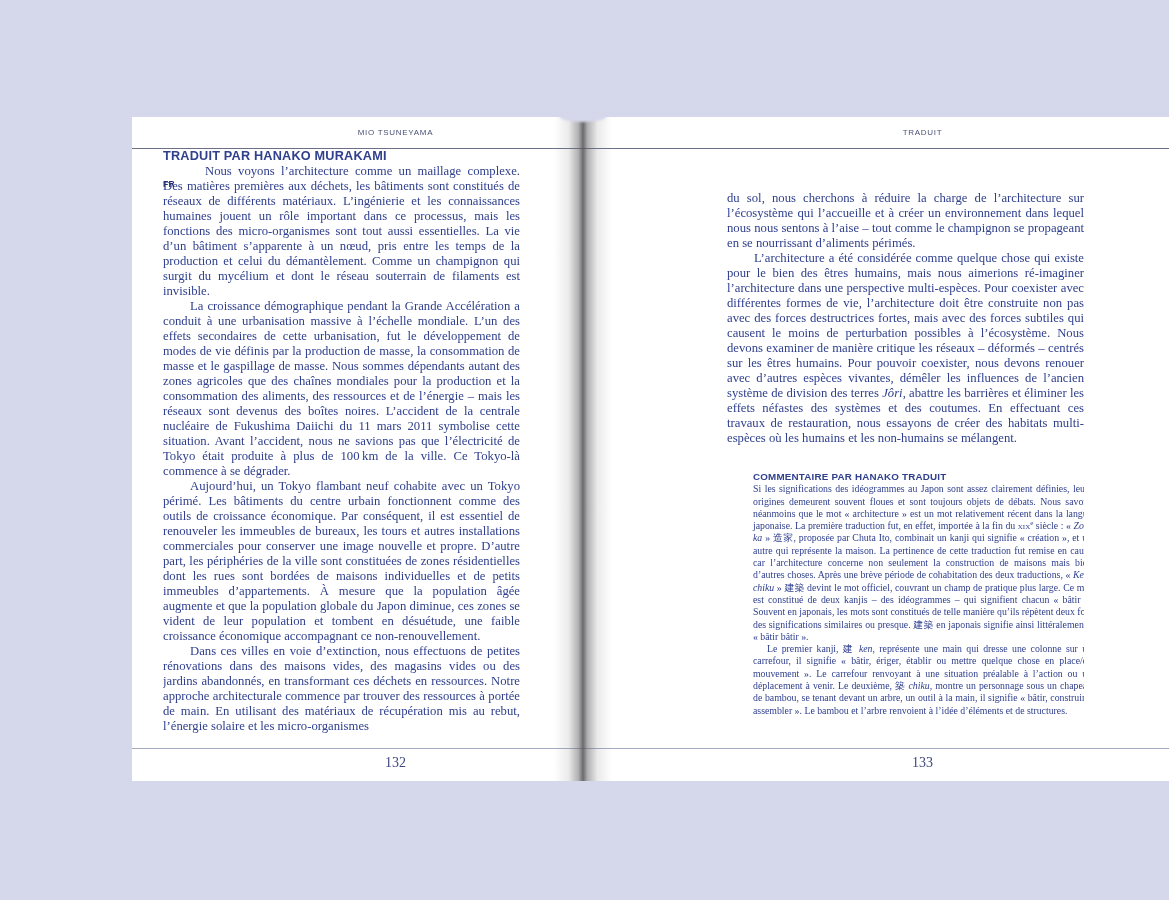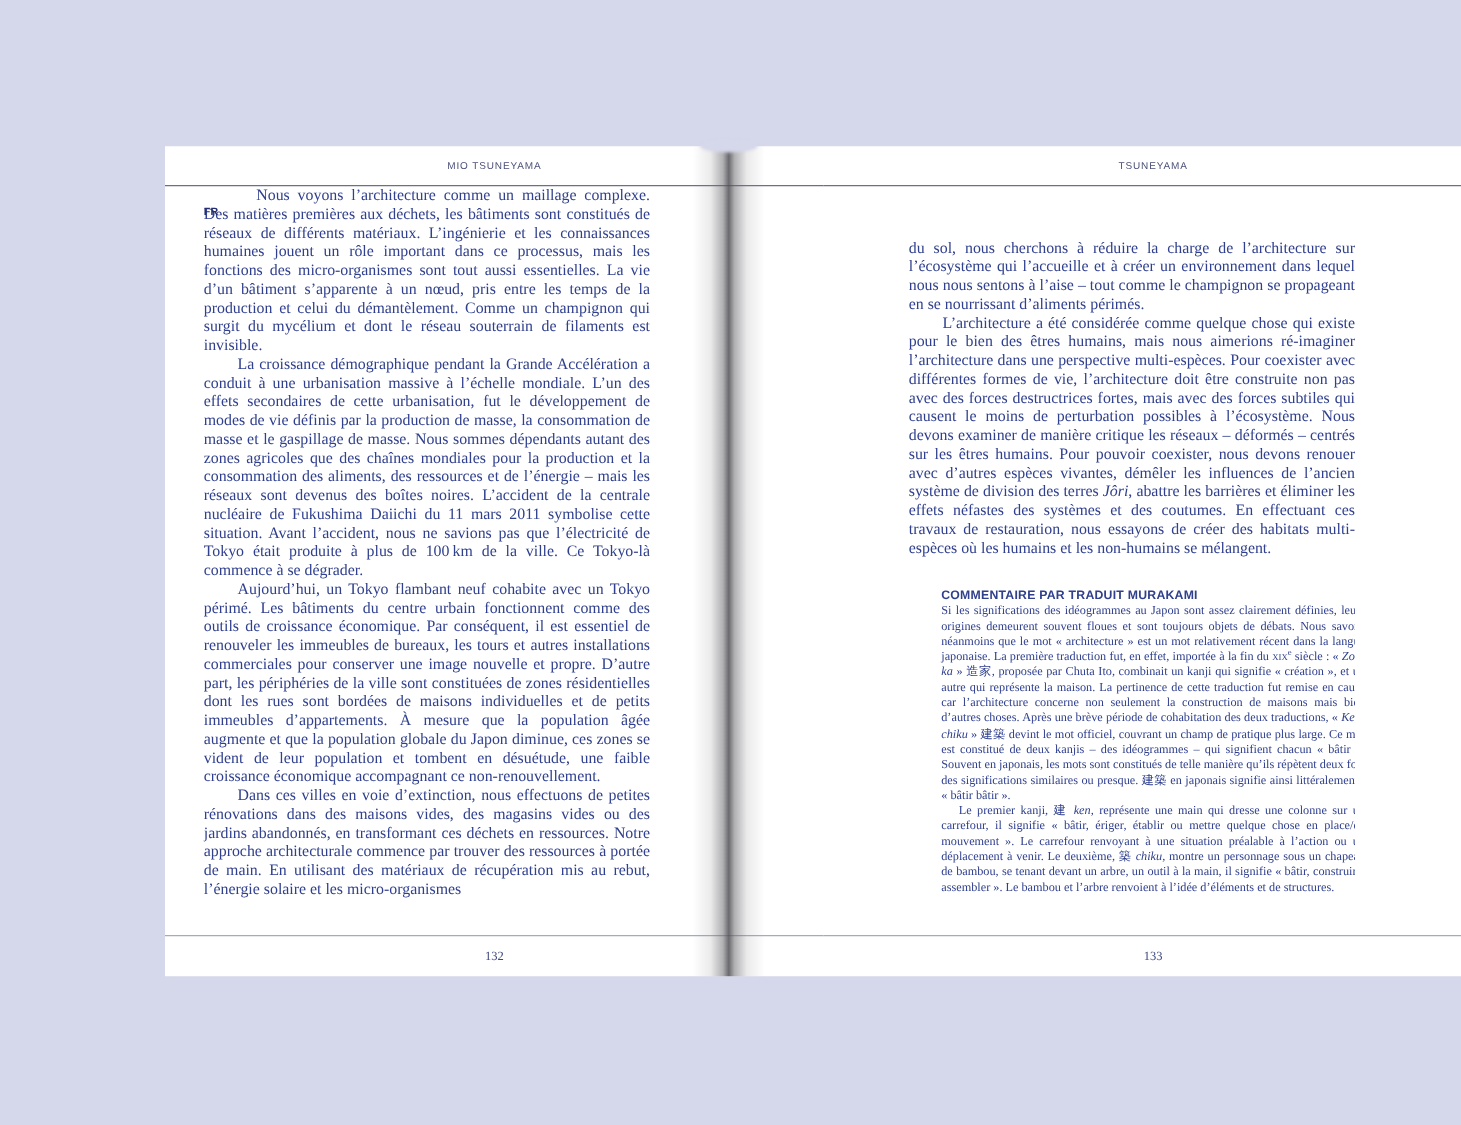--- a/index.html
+++ b/index.html
@@ -32,21 +32,21 @@
   .commentary{margin-left:26px;margin-right:-8px;margin-top:25px;}
   .comm-head{font-size:8.5px;margin-bottom:6px;}
   .commentary p{margin:0;text-align:justify;font-size:9.8px;line-height:12.3px;color:#30408d;}
   .commentary p.indent{text-indent:14px;}
   .commentary i{font-style:italic;}
   .sc{font-variant:small-caps;}
   sup{font-size:7px;line-height:0;}
 
   .foot-rule{position:absolute;left:0;bottom:32px;width:100%;border-top:1px solid #a6aac0;}
   .page-number{position:absolute;left:0;bottom:10px;width:100%;text-align:center;
-               font-size:10px;color:#3d4780;}
+               font-size:14px;color:#3d4780;}
 
   .spine{position:absolute;left:422px;top:0;width:58px;height:100%;pointer-events:none;
          background:linear-gradient(to right,
            rgba(128,128,132,0) 0%,
            rgba(128,128,132,0.16) 25%,
            rgba(104,104,109,0.52) 42%,
            rgba(80,80,85,0.85) 50%,
            rgba(104,104,109,0.52) 58%,
            rgba(128,128,132,0.16) 75%,
            rgba(128,128,132,0) 100%);}
@@ -57,40 +57,41 @@
 <body>
 
 <div class="canvas">
   <div class="spread">
 
     <div class="page">
       <div class="head-band">
         <span class="running-head">MIO TSUNEYAMA</span>
       </div>
       <div class="content left body-text">
+        <p class="sans-head trad-head">TRADUIT PAR HANAKO MURAKAMI</p>
         <p class="first-par">
           <span class="fr-label">FR</span><span>Nous voyons l’architecture comme un maillage complexe. Des matières premières aux déchets, les bâtiments sont constitués de réseaux de différents matériaux. L’ingénierie et les connaissances humaines jouent un rôle important dans ce processus, mais les fonctions des micro-organismes sont tout aussi essentielles. La vie d’un bâtiment s’apparente à un nœud, pris entre les temps de la production et celui du démantèlement. Comme un champignon qui surgit du mycélium et dont le réseau souterrain de filaments est invisible.</span>
         </p>
         <p class="indent">La croissance démographique pendant la Grande Accélération a conduit à une urbanisation massive à l’échelle mondiale. L’un des effets secondaires de cette urbanisation, fut le développement de modes de vie définis par la production de masse, la consommation de masse et le gaspillage de masse. Nous sommes dépendants autant des zones agricoles que des chaînes mondiales pour la production et la consommation des aliments, des ressources et de l’énergie – mais les réseaux sont devenus des boîtes noires. L’accident de la centrale nucléaire de Fukushima Daiichi du 11 mars 2011 symbolise cette situation. Avant l’accident, nous ne savions pas que l’électricité de Tokyo était produite à plus de 100 km de la ville. Ce Tokyo-là commence à se dégrader.</p>
         <p class="indent">Aujourd’hui, un Tokyo flambant neuf cohabite avec un Tokyo périmé. Les bâtiments du centre urbain fonctionnent comme des outils de croissance économique. Par conséquent, il est essentiel de renouveler les immeubles de bureaux, les tours et autres installations commerciales pour conserver une image nouvelle et propre. D’autre part, les périphéries de la ville sont constituées de zones résidentielles dont les rues sont bordées de maisons individuelles et de petits immeubles d’appartements. À mesure que la population âgée augmente et que la population globale du Japon diminue, ces zones se vident de leur population et tombent en désuétude, une faible croissance économique accompagnant ce non-renouvellement.</p>
         <p class="indent">Dans ces villes en voie d’extinction, nous effectuons de petites rénovations dans des maisons vides, des magasins vides ou des jardins abandonnés, en transformant ces déchets en ressources. Notre approche architecturale commence par trouver des ressources à portée de main. En utilisant des matériaux de récupération mis au rebut, l’énergie solaire et les micro-organismes</p>
       </div>
       <div class="foot-rule"></div>
       <div class="page-number">132</div>
     </div>
 
     <div class="page">
       <div class="head-band">
-        <span class="running-head">TSUNEYAMA</span>
+        <span class="running-head">TRADUIT</span>
       </div>
       <div class="content right body-text">
         <p>du sol, nous cherchons à réduire la charge de l’architecture sur l’écosystème qui l’accueille et à créer un environnement dans lequel nous nous sentons à l’aise – tout comme le champignon se propageant en se nourrissant d’aliments périmés.</p>
         <p class="indent">L’architecture a été considérée comme quelque chose qui existe pour le bien des êtres humains, mais nous aimerions ré-imaginer l’architecture dans une perspective multi-espèces. Pour coexister avec différentes formes de vie, l’architecture doit être construite non pas avec des forces destructrices fortes, mais avec des forces subtiles qui causent le moins de perturbation possibles à l’écosystème. Nous devons examiner de manière critique les réseaux – déformés – centrés sur les êtres humains. Pour pouvoir coexister, nous devons renouer avec d’autres espèces vivantes, démêler les influences de l’ancien système de division des terres <i>Jôri</i>, abattre les barrières et éliminer les effets néfastes des systèmes et des coutumes. En effectuant ces travaux de restauration, nous essayons de créer des habitats multi-espèces où les humains et les non-humains se mélangent.</p>
         <div class="commentary">
-          <p class="sans-head comm-head">COMMENTAIRE PAR TRADUIT MURAKAMI</p>
+          <p class="sans-head comm-head">COMMENTAIRE PAR HANAKO TRADUIT</p>
           <p>Si les significations des idéogrammes au Japon sont assez clairement définies, leurs origines demeurent souvent floues et sont toujours objets de débats. Nous savons néanmoins que le mot «&nbsp;architecture&nbsp;» est un mot relativement récent dans la langue japonaise. La première traduction fut, en effet, importée à la fin du <span class="sc">xix</span><sup>e</sup> siècle&nbsp;: «&nbsp;<i>Zoū-ka</i>&nbsp;» 造家, proposée par Chuta Ito, combinait un kanji qui signifie «&nbsp;création&nbsp;», et un autre qui représente la maison. La pertinence de cette traduction fut remise en cause car l’architecture concerne non seulement la construction de maisons mais bien d’autres choses. Après une brève période de cohabitation des deux traductions, «&nbsp;<i>Ken-chiku</i>&nbsp;» 建築 devint le mot officiel, couvrant un champ de pratique plus large. Ce mot est constitué de deux kanjis – des idéogrammes – qui signifient chacun «&nbsp;bâtir&nbsp;». Souvent en japonais, les mots sont constitués de telle manière qu’ils répètent deux fois des significations similaires ou presque. 建築 en japonais signifie ainsi littéralement&nbsp;: «&nbsp;bâtir bâtir&nbsp;».</p>
           <p class="indent">Le premier kanji, 建 <i>ken</i>, représente une main qui dresse une colonne sur un carrefour, il signifie «&nbsp;bâtir, ériger, établir ou mettre quelque chose en place/en mouvement&nbsp;». Le carrefour renvoyant à une situation préalable à l’action ou un déplacement à venir. Le deuxième, 築 <i>chiku</i>, montre un personnage sous un chapeau de bambou, se tenant devant un arbre, un outil à la main, il signifie «&nbsp;bâtir, construire, assembler&nbsp;». Le bambou et l’arbre renvoient à l’idée d’éléments et de structures.</p>
         </div>
       </div>
       <div class="foot-rule"></div>
       <div class="page-number">133</div>
     </div>
 
     <div class="spine"></div>
     <div class="spine-notch"></div>

